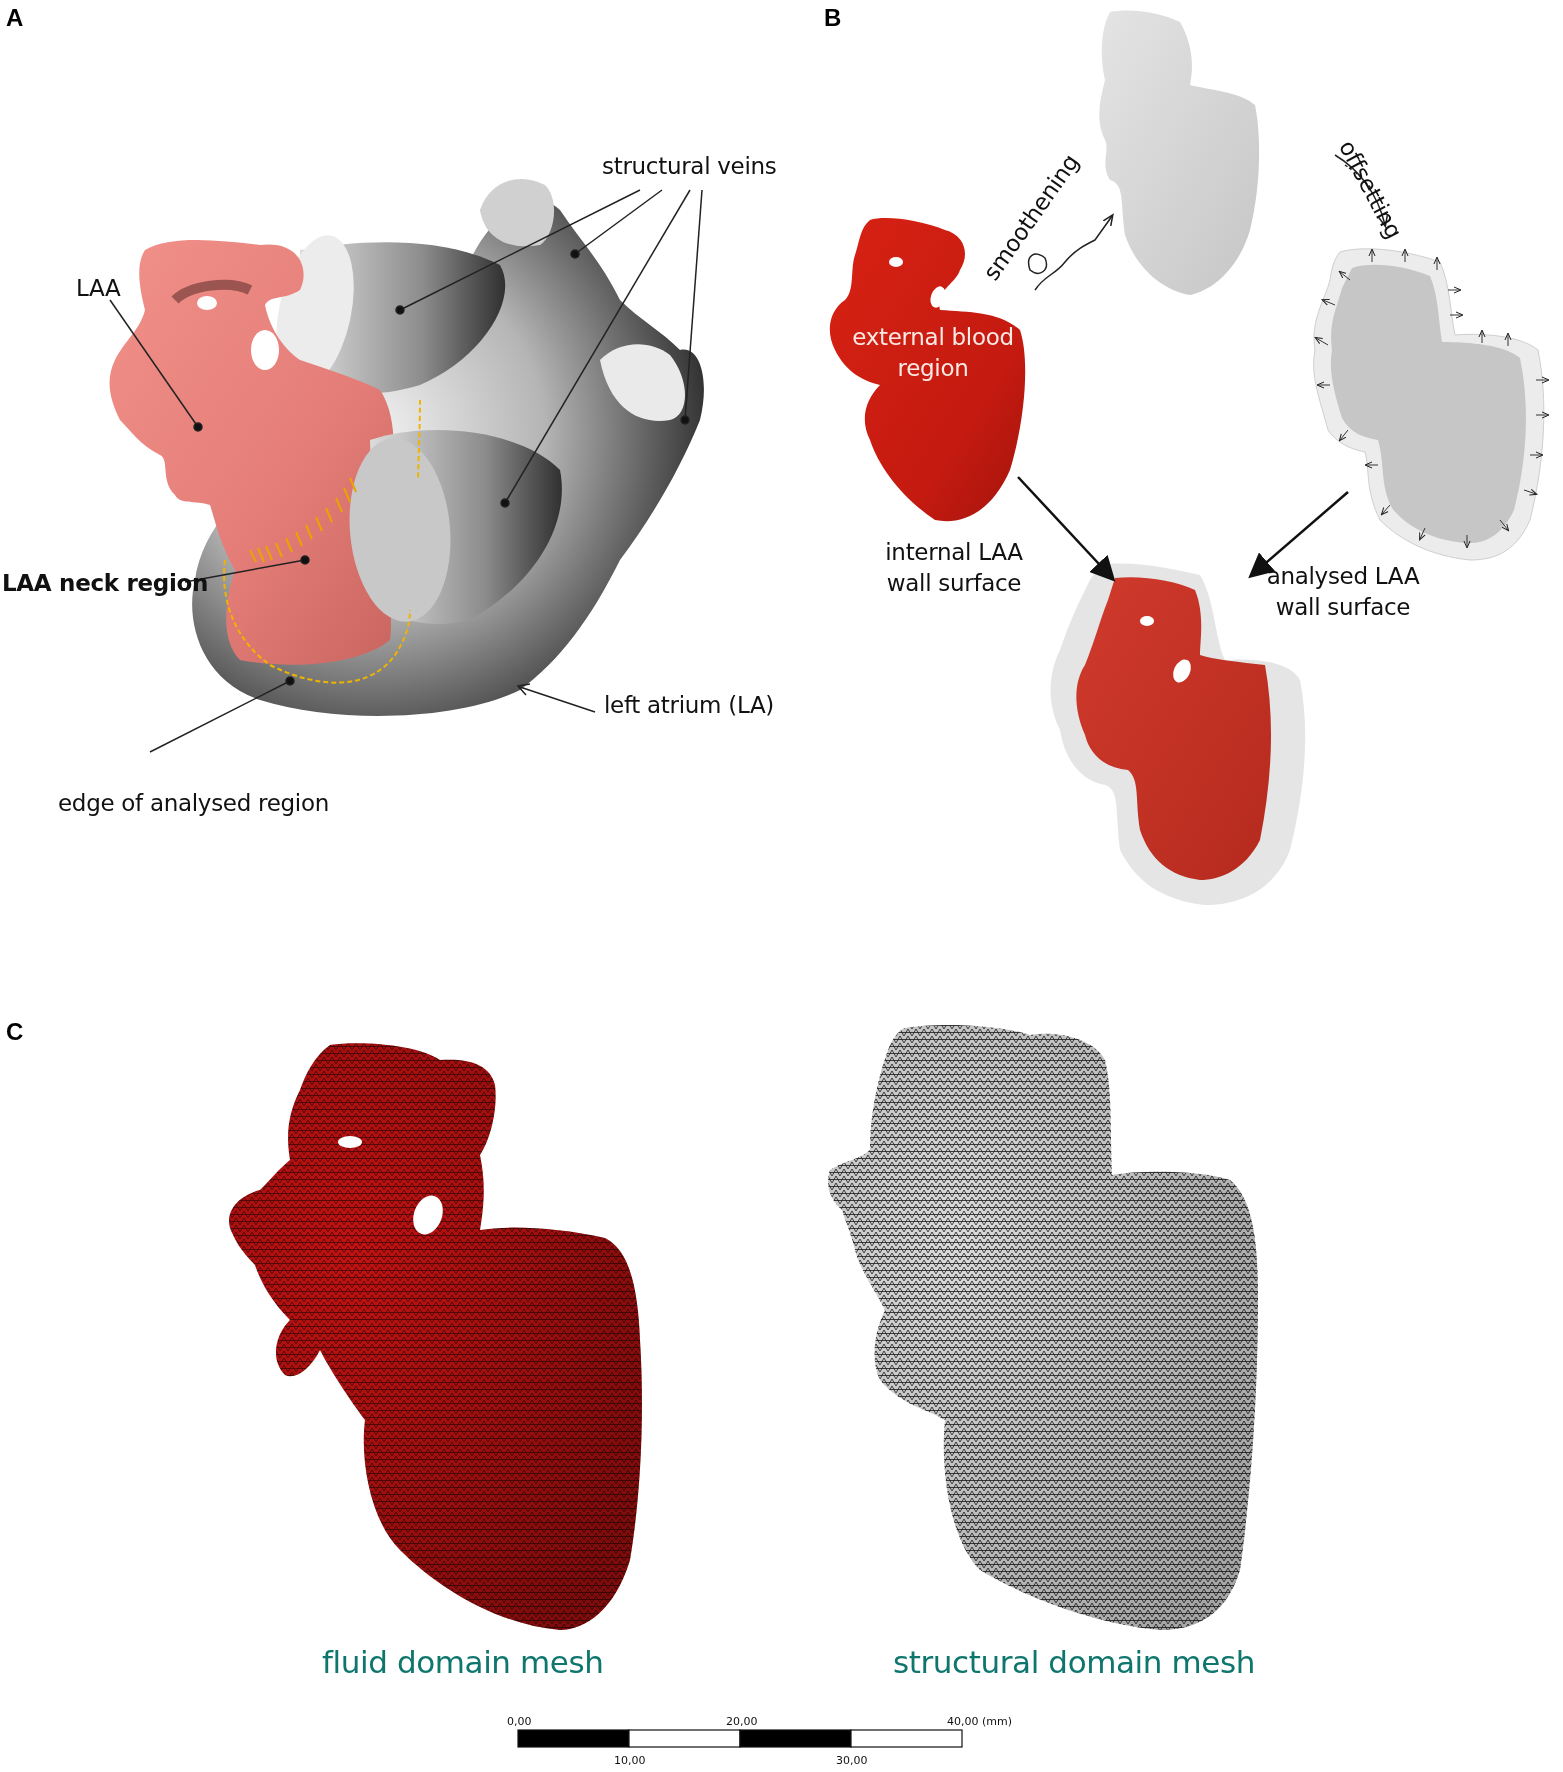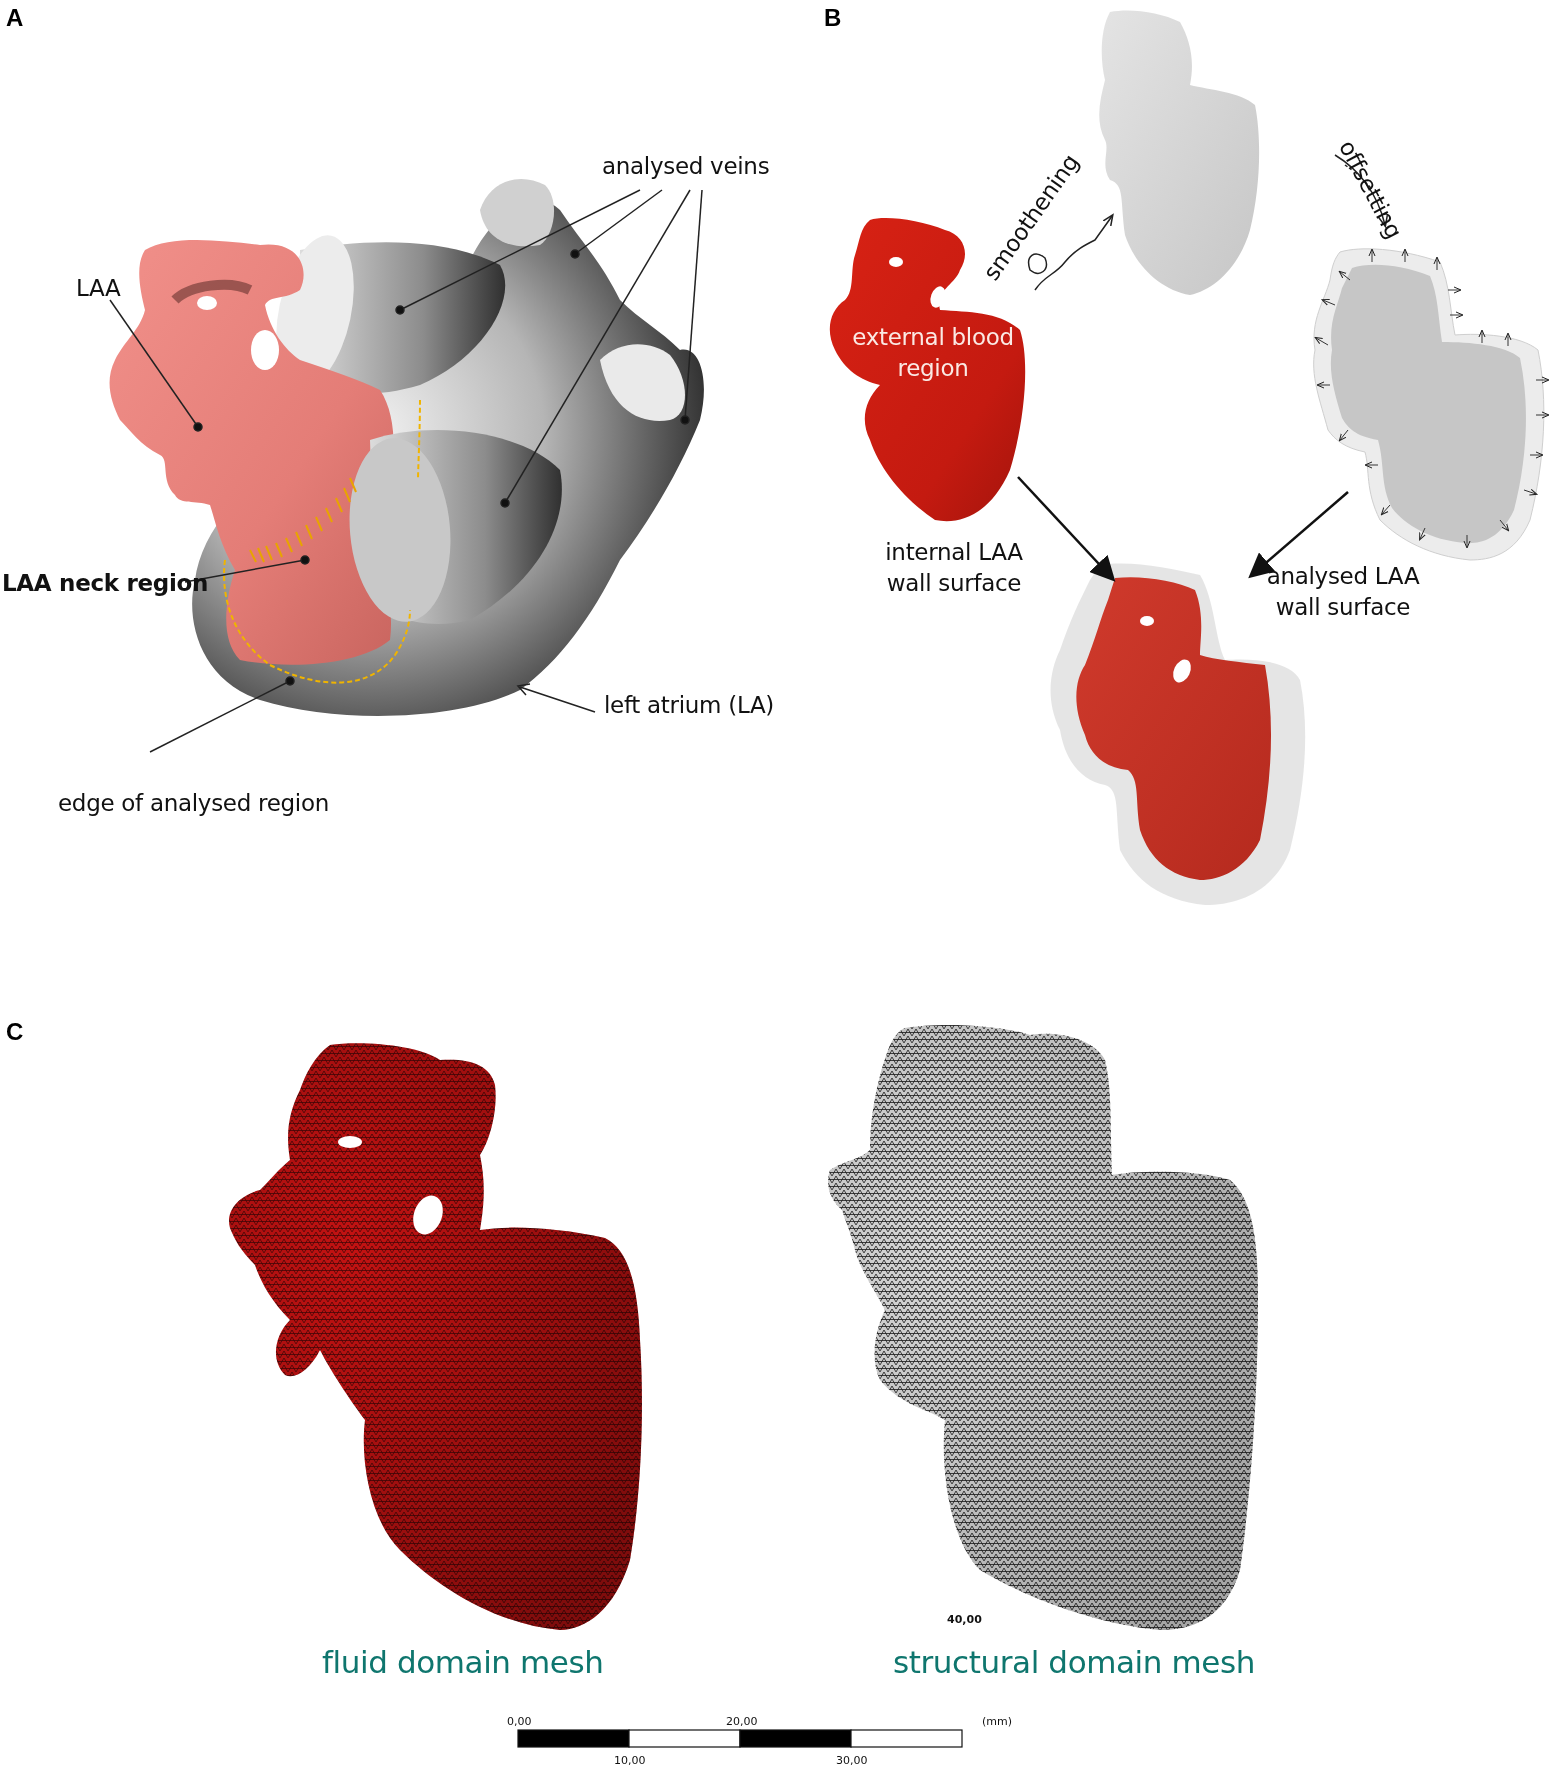--- a/index.html
+++ b/index.html
@@ -95,21 +95,21 @@
       <circle cx="198" cy="427" r="4"></circle>
     <line x1="185" y1="582" x2="305" y2="560"></line>
       <circle cx="305" cy="560" r="4"></circle>
     <line x1="150" y1="752" x2="290" y2="681"></line>
       <circle cx="290" cy="681" r="4"></circle>
     <line x1="595" y1="712" x2="520" y2="687"></line>
     <polyline points="530,684 518,686 526,695" fill="none"></polyline>
   </g>
 </svg>
 
-<div class="lbl" style="left:602px; top:153px;">analysed veins</div>
+<div class="lbl" style="left:602px; top:153px;">structural veins</div>
 <div class="lbl" style="left:76px; top:275px;">LAA</div>
 <div class="lbl" style="left:2px; top:570px;font-weight:bold;">LAA neck region</div>
 <div class="lbl" style="left:604px; top:692px;">left atrium (LA)</div>
 <div class="lbl" style="left:58px; top:790px;">edge of analysed region</div>
 
 <div class="panel-letter" style="left:824px; top:4px;">B</div>
 
 <svg class="layer" width="1563" height="1772">
   <defs>
     <linearGradient id="gB_red" x1="0" y1="0" x2="1" y2="1">
@@ -245,16 +245,16 @@
     <rect x="740" y="1730" width="111" height="17" fill="#000"></rect>
     <rect x="851" y="1730" width="111" height="17" fill="#fff"></rect>
   </g>
 </svg>
 
 <div class="big-lbl" style="left:322px; top:1644px;">fluid domain mesh</div>
 <div class="big-lbl" style="left:893px; top:1644px;">structural domain mesh</div>
 
 <div class="scale-lbl" style="left:507px; top:1715px;">0,00</div>
 <div class="scale-lbl" style="left:726px; top:1715px;">20,00</div>
-<div class="scale-lbl" style="left:947px; top:1613px;font-weight:bold;">40,00</div>
+<div class="scale-lbl" style="left:947px; top:1715px;">40,00</div>
 <div class="scale-lbl" style="left:982px; top:1715px;">(mm)</div>
 <div class="scale-lbl" style="left:614px; top:1754px;">10,00</div>
 <div class="scale-lbl" style="left:836px; top:1754px;">30,00</div>
 
 </body></html>

